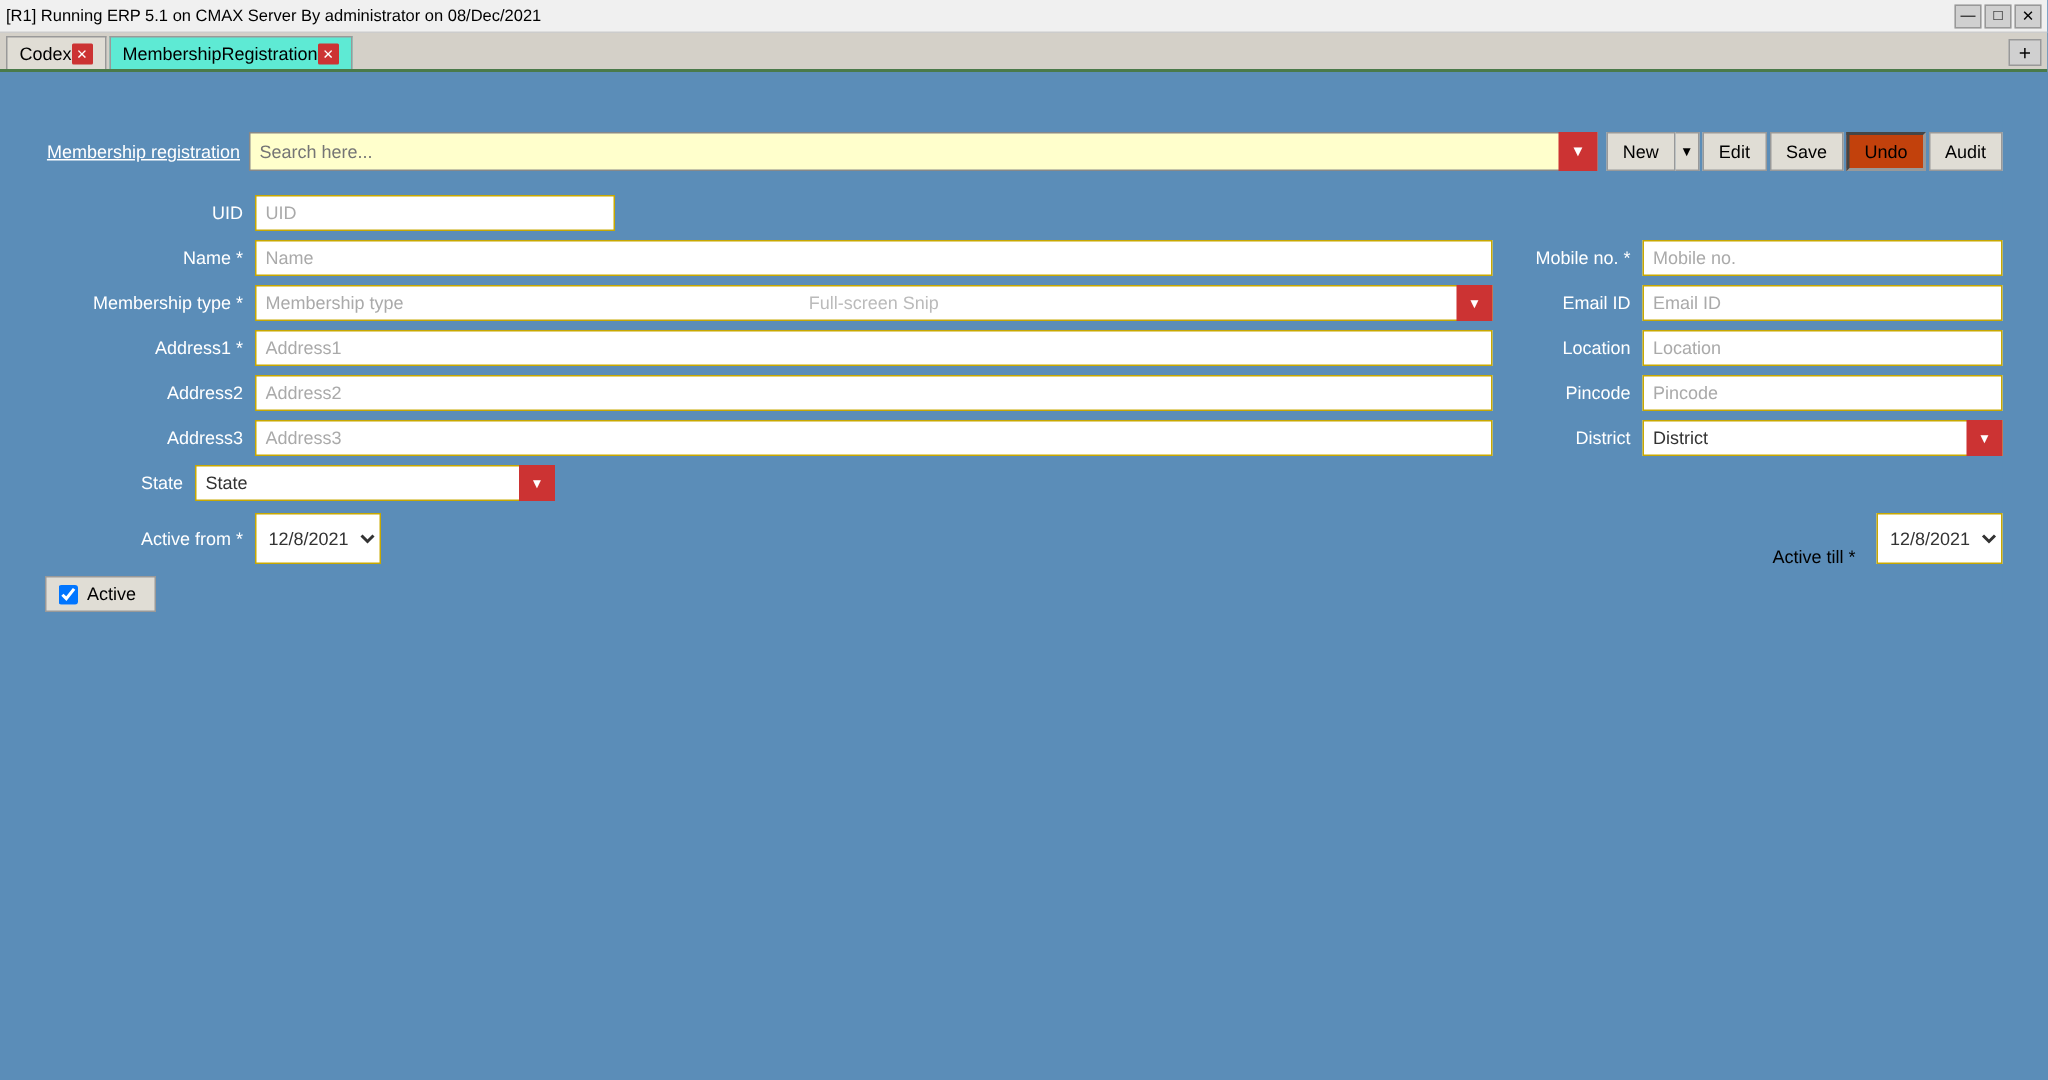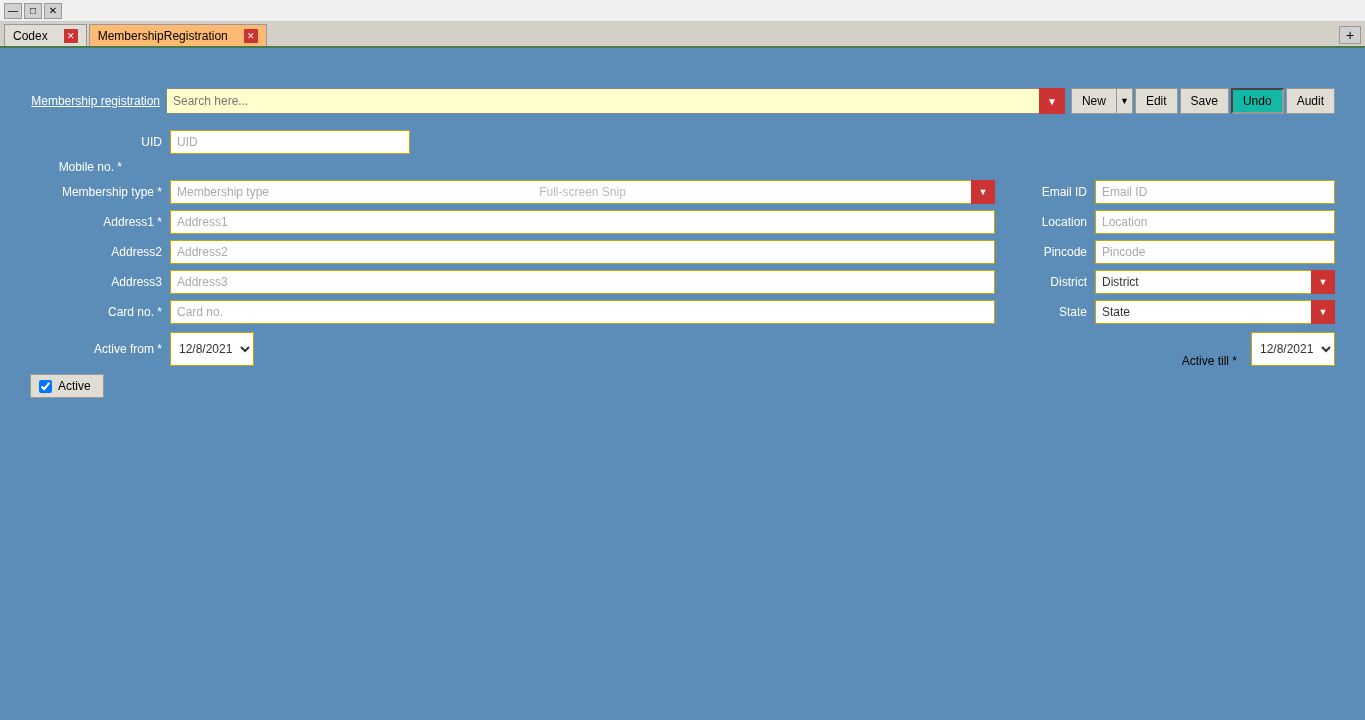--- a/index.html
+++ b/index.html
@@ -35,25 +35,25 @@
       padding: 0 4px;
       border-bottom: 2px solid #4a7a4a;
       gap: 2px;
     }
     .tab {
       height: 22px;
       padding: 0 8px;
       background: #e0ddd5;
       border: 1px solid #999;
       border-bottom: none;
-      display: flex; align-items: center; gap: 16px;
+      display: flex; align-items: center; gap: 0;
       cursor: pointer;
       font-size: 11px;
     }
-    .tab.active { background: #fdba74; }
+    .tab.active { background: #5eead4; }
     .tab-close {
       width: 14px; height: 14px;
       background: #cc3333;
       color: white;
       font-size: 9px;
       display: flex; align-items: center; justify-content: center;
       cursor: pointer;
       border-radius: 1px;
     }
     .tab-add {
@@ -136,21 +136,21 @@
     .btn-new-arrow {
       width: 16px; height: 26px;
       background: #e0ddd5;
       border: 1px solid #999;
       border-left: none;
       cursor: pointer;
       display: flex; align-items: center; justify-content: center;
       font-size: 9px;
     }
     .btn-active {
-      background: #14b8a6;
+      background: #c2410c;
       border: 2px inset #999;
     }
     .form-row {
       display: flex;
       align-items: center;
       margin-bottom: 6px;
       gap: 0;
     }
     .field-label {
       color: #fff;
@@ -291,20 +291,21 @@
       align-items: center;
       gap: 6px;
     }
     .active-checkbox-wrap input[type=checkbox] { cursor: pointer; }
     .active-checkbox-label { font-size: 12px; color: #000; }
   </style>
 </head>
 <body>
 
 <div class="title-bar">
+  <span class="title-bar-text">[R1] Running ERP 5.1 on CMAX Server By administrator on 08/Dec/2021</span>
   <div class="title-bar-controls">
     <button class="title-btn">—</button>
     <button class="title-btn">□</button>
     <button class="title-btn">✕</button>
   </div>
 </div>
 
 <div class="tab-bar">
   <div class="tab">
     <span>Codex</span>
@@ -337,22 +338,27 @@
         <button class="btn">Audit</button>
       </div>
     </div>
 
     <div class="form-row">
       <span class="field-label">UID</span>
       <input class="field-input input-uid" type="text" placeholder="UID" style="">
     </div>
 
     <div class="two-col-row">
+      <div class="left-field">
+        <span class="field-label">Name *</span>
+        <input class="field-input input-full" type="text" placeholder="Name" style="">
+      </div>
       <div class="right-field">
         <span class="right-label">Mobile no. *</span>
+        <input class="right-input field-input" type="text" placeholder="Mobile no." style="">
       </div>
     </div>
 
     <div class="two-col-row">
       <div class="left-field">
         <span class="field-label">Membership type *</span>
         <div class="membership-input-wrap">
           <input class="field-input input-full" style="width: 100%; padding-right: 28px;" type="text" placeholder="Membership type">
           <span class="membership-watermark">Full-screen Snip</span>
           <div style="position:absolute;right:0;top:0;height:24px;width:24px;background:#cc3333;display:flex;align-items:center;justify-content:center;">
@@ -399,24 +405,20 @@
         <div class="select-wrap">
           <select class="select-with-arrow">
             <option value="">District</option>
           </select>
           <div class="select-arrow"></div>
         </div>
       </div>
     </div>
 
     <div class="two-col-row">
-      <div class="left-field">
-        <span class="field-label">Card no. *</span>
-        <input class="field-input input-full" type="text" placeholder="Card no." style="">
-      </div>
       <div class="right-field">
         <span class="right-label">State</span>
         <div class="select-wrap">
           <select class="select-with-arrow">
             <option value="">State</option>
           </select>
           <div class="select-arrow"></div>
         </div>
       </div>
     </div>

